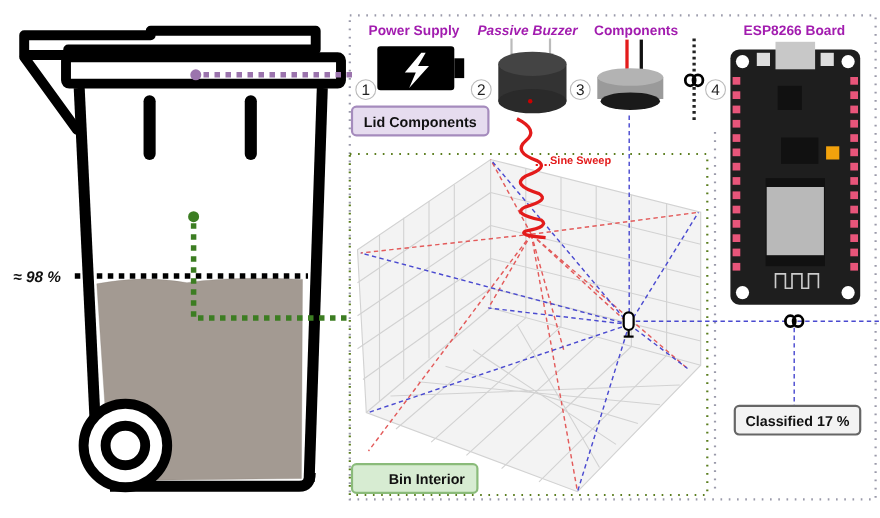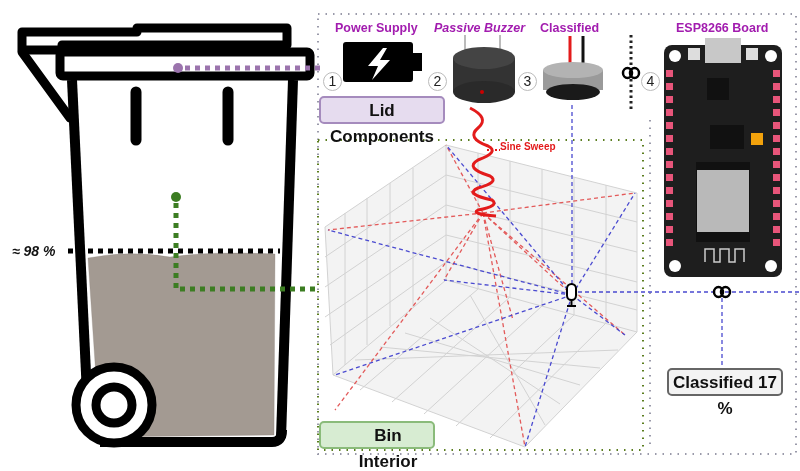--- a/index.html
+++ b/index.html
@@ -2,21 +2,21 @@
 <html><head>
 <meta charset="utf-8">
 <style>
   html, body { margin: 0; padding: 0; background: #ffffff; }
   body { width: 800px; height: 471px; position: relative; overflow: hidden;
          font-family: "Liberation Sans", sans-serif; }
   .abs { position: absolute; }
   .comp-label { position: absolute; font-weight: bold; font-size: 12.5px; color: #a21caf; white-space: nowrap; }
   .num { position: absolute; width: 17px; height: 17px; border-radius: 50%; border: 1px solid #bbb;
          background: #fff; font-size: 14px; line-height: 17px; text-align: center; color: #222; }
-  .tag { position: absolute; font-weight: bold; font-size: 17px; color: #111; text-align: center;
+  .tag { position: absolute; font-weight: bold; font-size: 13px; color: #111; text-align: center;
          border-radius: 5px; box-sizing: border-box; }
   .tag-lid { left: 319px; top: 96px; width: 126px; height: 28px; line-height: 26px;
              background: #e6dcef; border: 2px solid #a58bbd; }
   .tag-bin { left: 319px; top: 421px; width: 116px; height: 28px; line-height: 26px;
              background: #d7ecd2; border: 2px solid #8abb7a; padding-left: 22px; }
   .tag-class { left: 667px; top: 368px; width: 116px; height: 28px; line-height: 26px;
                background: #f3f3f3; border: 2px solid #666; }
   .approx { position: absolute; left: 12px; top: 243px; font-weight: bold; font-style: italic;
             font-size: 14px; color: #111; }
   .sweep { position: absolute; left: 500px; top: 141px; font-weight: bold; font-size: 10px; color: #e31b1b; }
@@ -183,21 +183,21 @@
         <rect x="773" y="200" width="7" height="7"></rect>
         <rect x="773" y="213" width="7" height="7"></rect>
         <rect x="773" y="226" width="7" height="7"></rect>
         <rect x="773" y="239" width="7" height="7"></rect>
     </g>
   </g>
 </svg>
 
 <div class="comp-label" style="left:335px;top:21px;">Power Supply</div>
 <div class="comp-label" style="left:434px;top:21px;font-style:italic;">Passive Buzzer</div>
-<div class="comp-label" style="left:540px;top:21px;">Classified</div>
+<div class="comp-label" style="left:540px;top:21px;">Components</div>
 <div class="comp-label" style="left:676px;top:21px;">ESP8266 Board</div>
 
 <div class="num" style="left:323px;top:72px;">1</div>
 <div class="num" style="left:428px;top:72px;">2</div>
 <div class="num" style="left:518px;top:72px;">3</div>
 <div class="num" style="left:641px;top:72px;">4</div>
 
 <div class="tag tag-lid">Lid Components</div>
 <div class="tag tag-bin">Bin Interior</div>
 <div class="tag tag-class">Classified 17 %</div>

